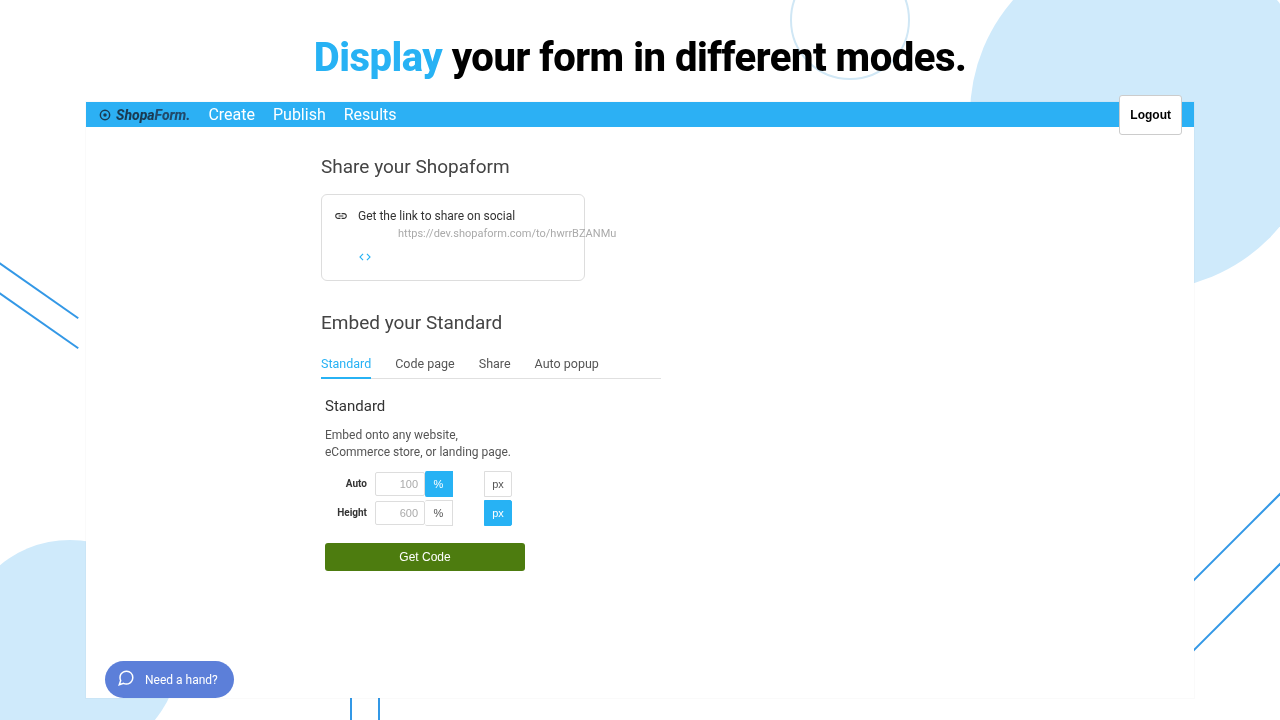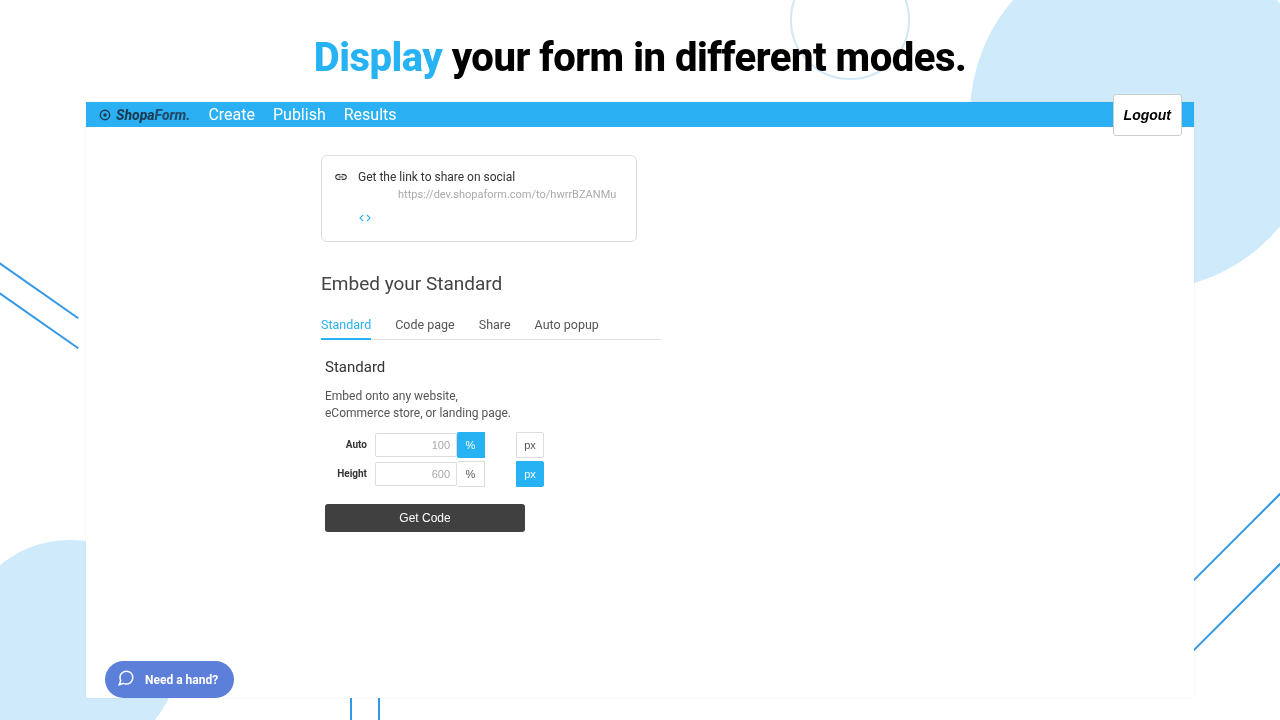--- a/index.html
+++ b/index.html
@@ -165,38 +165,37 @@
     .nav-link {
       color: #fff;
       font-size: 16px;
       cursor: pointer;
     }
     .logout-btn {
       background: #fff;
       border: 1px solid #ccc;
       border-radius: 3px;
       padding: 12px 10px;
-      font-size: 14px;
+      font-size: 12px;
       font-weight: 600;
       cursor: pointer;
-      font-style: italic;
     }
     .content {
       padding: 28px 0 0 235px;
     }
     .section-title {
       font-size: 19px;
       font-weight: 400;
       color: #444;
       margin-bottom: 16px;
     }
     .share-card {
       border: 1px solid #ddd;
       border-radius: 6px;
-      width: 316px;
+      width: 264px;
       padding: 14px 12px 16px 12px;
       margin-bottom: 30px;
     }
     .share-row {
       display: flex;
       align-items: flex-start;
       gap: 10px;
     }
     .share-content {
       flex: 1;
@@ -268,21 +267,21 @@
     }
     .dim-label {
       width: 50px;
       font-size: 10px;
       font-weight: 700;
       color: #333;
       text-align: right;
       padding-right: 8px;
     }
     .dim-input {
-      width: 82px;
+      width: 50px;
       border: 1px solid #ddd;
       padding: 5px 6px;
       font-size: 11px;
       text-align: right;
       color: #aaa;
       border-radius: 2px;
     }
     .unit-btn {
       width: 28px;
       height: 26px;
@@ -299,21 +298,21 @@
     }
     .unit-btn.first {
       border-radius: 2px 0 0 2px;
       border-left: none;
     }
     .unit-btn.last {
       border-radius: 0 2px 2px 0;
       margin-left: 31px;
     }
     .get-code-btn {
-      background: #404040;
+      background: #4d7c0f;
       color: #fff;
       border: none;
       border-radius: 3px;
       width: 200px;
       padding: 7px 0;
       font-size: 12px;
       margin-top: 14px;
       cursor: pointer;
     }
     .chat-widget {
@@ -321,21 +320,21 @@
       bottom: 22px;
       left: 105px;
       background: #5c7fd9;
       color: #fff;
       border-radius: 20px;
       padding: 8px 16px 8px 12px;
       display: flex;
       align-items: center;
       gap: 10px;
       font-size: 12px;
-      font-weight: 700;
+      font-weight: 400;
       z-index: 5;
       cursor: pointer;
     }
     .chat-widget svg {
       width: 18px;
       height: 18px;
       stroke: #fff;
       fill: none;
       stroke-width: 2;
     }
@@ -372,20 +371,21 @@
       <div class="nav-links">
         <span class="nav-link">Create</span>
         <span class="nav-link">Publish</span>
         <span class="nav-link">Results</span>
       </div>
     </div>
     <button class="logout-btn">Logout</button>
   </div>
 
   <div class="content">
+    <div class="section-title">Share your Shopaform</div>
 
     <div class="share-card">
       <div class="share-row">
         <span class="link-icon">
           <svg viewBox="0 0 24 24">
               <path d="M3.9 12c0-1.71 1.39-3.1 3.1-3.1h4V7H7c-2.76 0-5 2.24-5 5s2.24 5 5 5h4v-1.9H7c-1.71 0-3.1-1.39-3.1-3.1M8 13h8v-2H8v2m9-6h-4v1.9h4c1.71 0 3.1 1.39 3.1 3.1s-1.39 3.1-3.1 3.1h-4V17h4c2.76 0 5-2.24 5-5s-2.24-5-5-5Z"></path>
             </svg>
         </span>
         <div class="share-content">
           <div class="share-label">Get the link to share on social</div>

